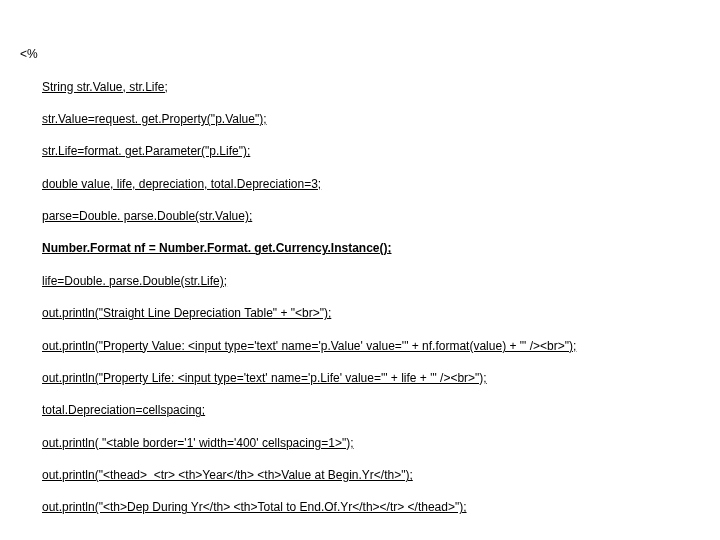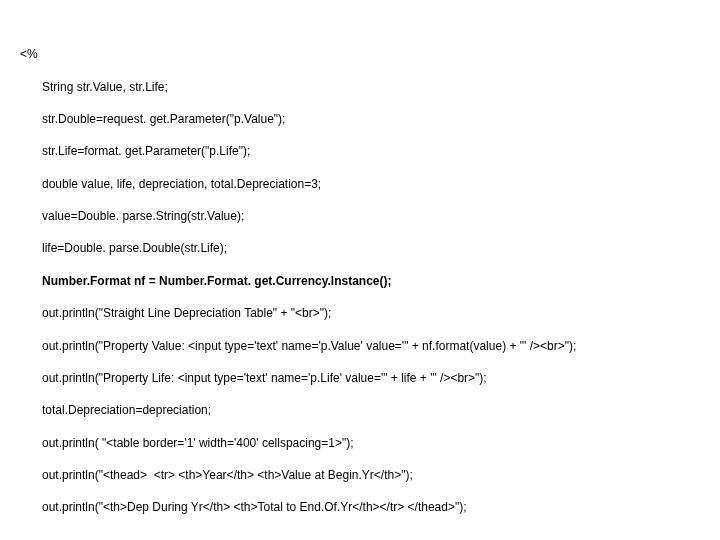--- a/index.html
+++ b/index.html
@@ -13,39 +13,39 @@
     height: 540px;
     overflow: hidden;
   }
   .code {
     padding: 30px 20px 0 20px;
     white-space: pre;
     line-height: 1.35;
   }
   .line { display: block; }
   .i0 { padding-left: 0; }
-  .i1 { padding-left: 22px; }
+  .i1 { padding-left: 22px; text-decoration: underline; }
   .bold { font-weight: bold; }
 </style>
 </head>
 <body>
 
 <div class="code">
 <span class="line i0">&lt;%</span>
 <span class="line i1">String str.Value, str.Life;</span>
-<span class="line i1">str.Double=request. get.Parameter("p.Value");</span>
+<span class="line i1">str.Value=request. get.Property("p.Value");</span>
 <span class="line i1">str.Life=format. get.Parameter("p.Life");</span>
 <span class="line i1">double value, life, depreciation, total.Depreciation=3;</span>
-<span class="line i1">value=Double. parse.String(str.Value);</span>
+<span class="line i1">parse=Double. parse.Double(str.Value);</span>
+<span class="line i1 bold">Number.Format nf = Number.Format. get.Currency.Instance();</span>
 <span class="line i1">life=Double. parse.Double(str.Life);</span>
-<span class="line i1 bold">Number.Format nf = Number.Format. get.Currency.Instance();</span>
 <span class="line i1">out.println("Straight Line Depreciation Table" + "&lt;br&gt;");</span>
 <span class="line i1">out.println("Property Value: &lt;input type='text' name='p.Value' value='" + nf.format(value) + "' /&gt;&lt;br&gt;");</span>
 <span class="line i1">out.println("Property Life: &lt;input type='text' name='p.Life' value='" + life + "' /&gt;&lt;br&gt;");</span>
-<span class="line i1">total.Depreciation=depreciation;</span>
+<span class="line i1">total.Depreciation=cellspacing;</span>
 <span class="line i1">out.println( "&lt;table border='1' width='400' cellspacing=1&gt;");</span>
 <span class="line i1">out.println("&lt;thead&gt;  &lt;tr&gt; &lt;th&gt;Year&lt;/th&gt; &lt;th&gt;Value at Begin.Yr&lt;/th&gt;");</span>
 <span class="line i1">out.println("&lt;th&gt;Dep During Yr&lt;/th&gt; &lt;th&gt;Total to End.Of.Yr&lt;/th&gt;&lt;/tr&gt; &lt;/thead&gt;");</span>
 
 
 
 
 
 
 

